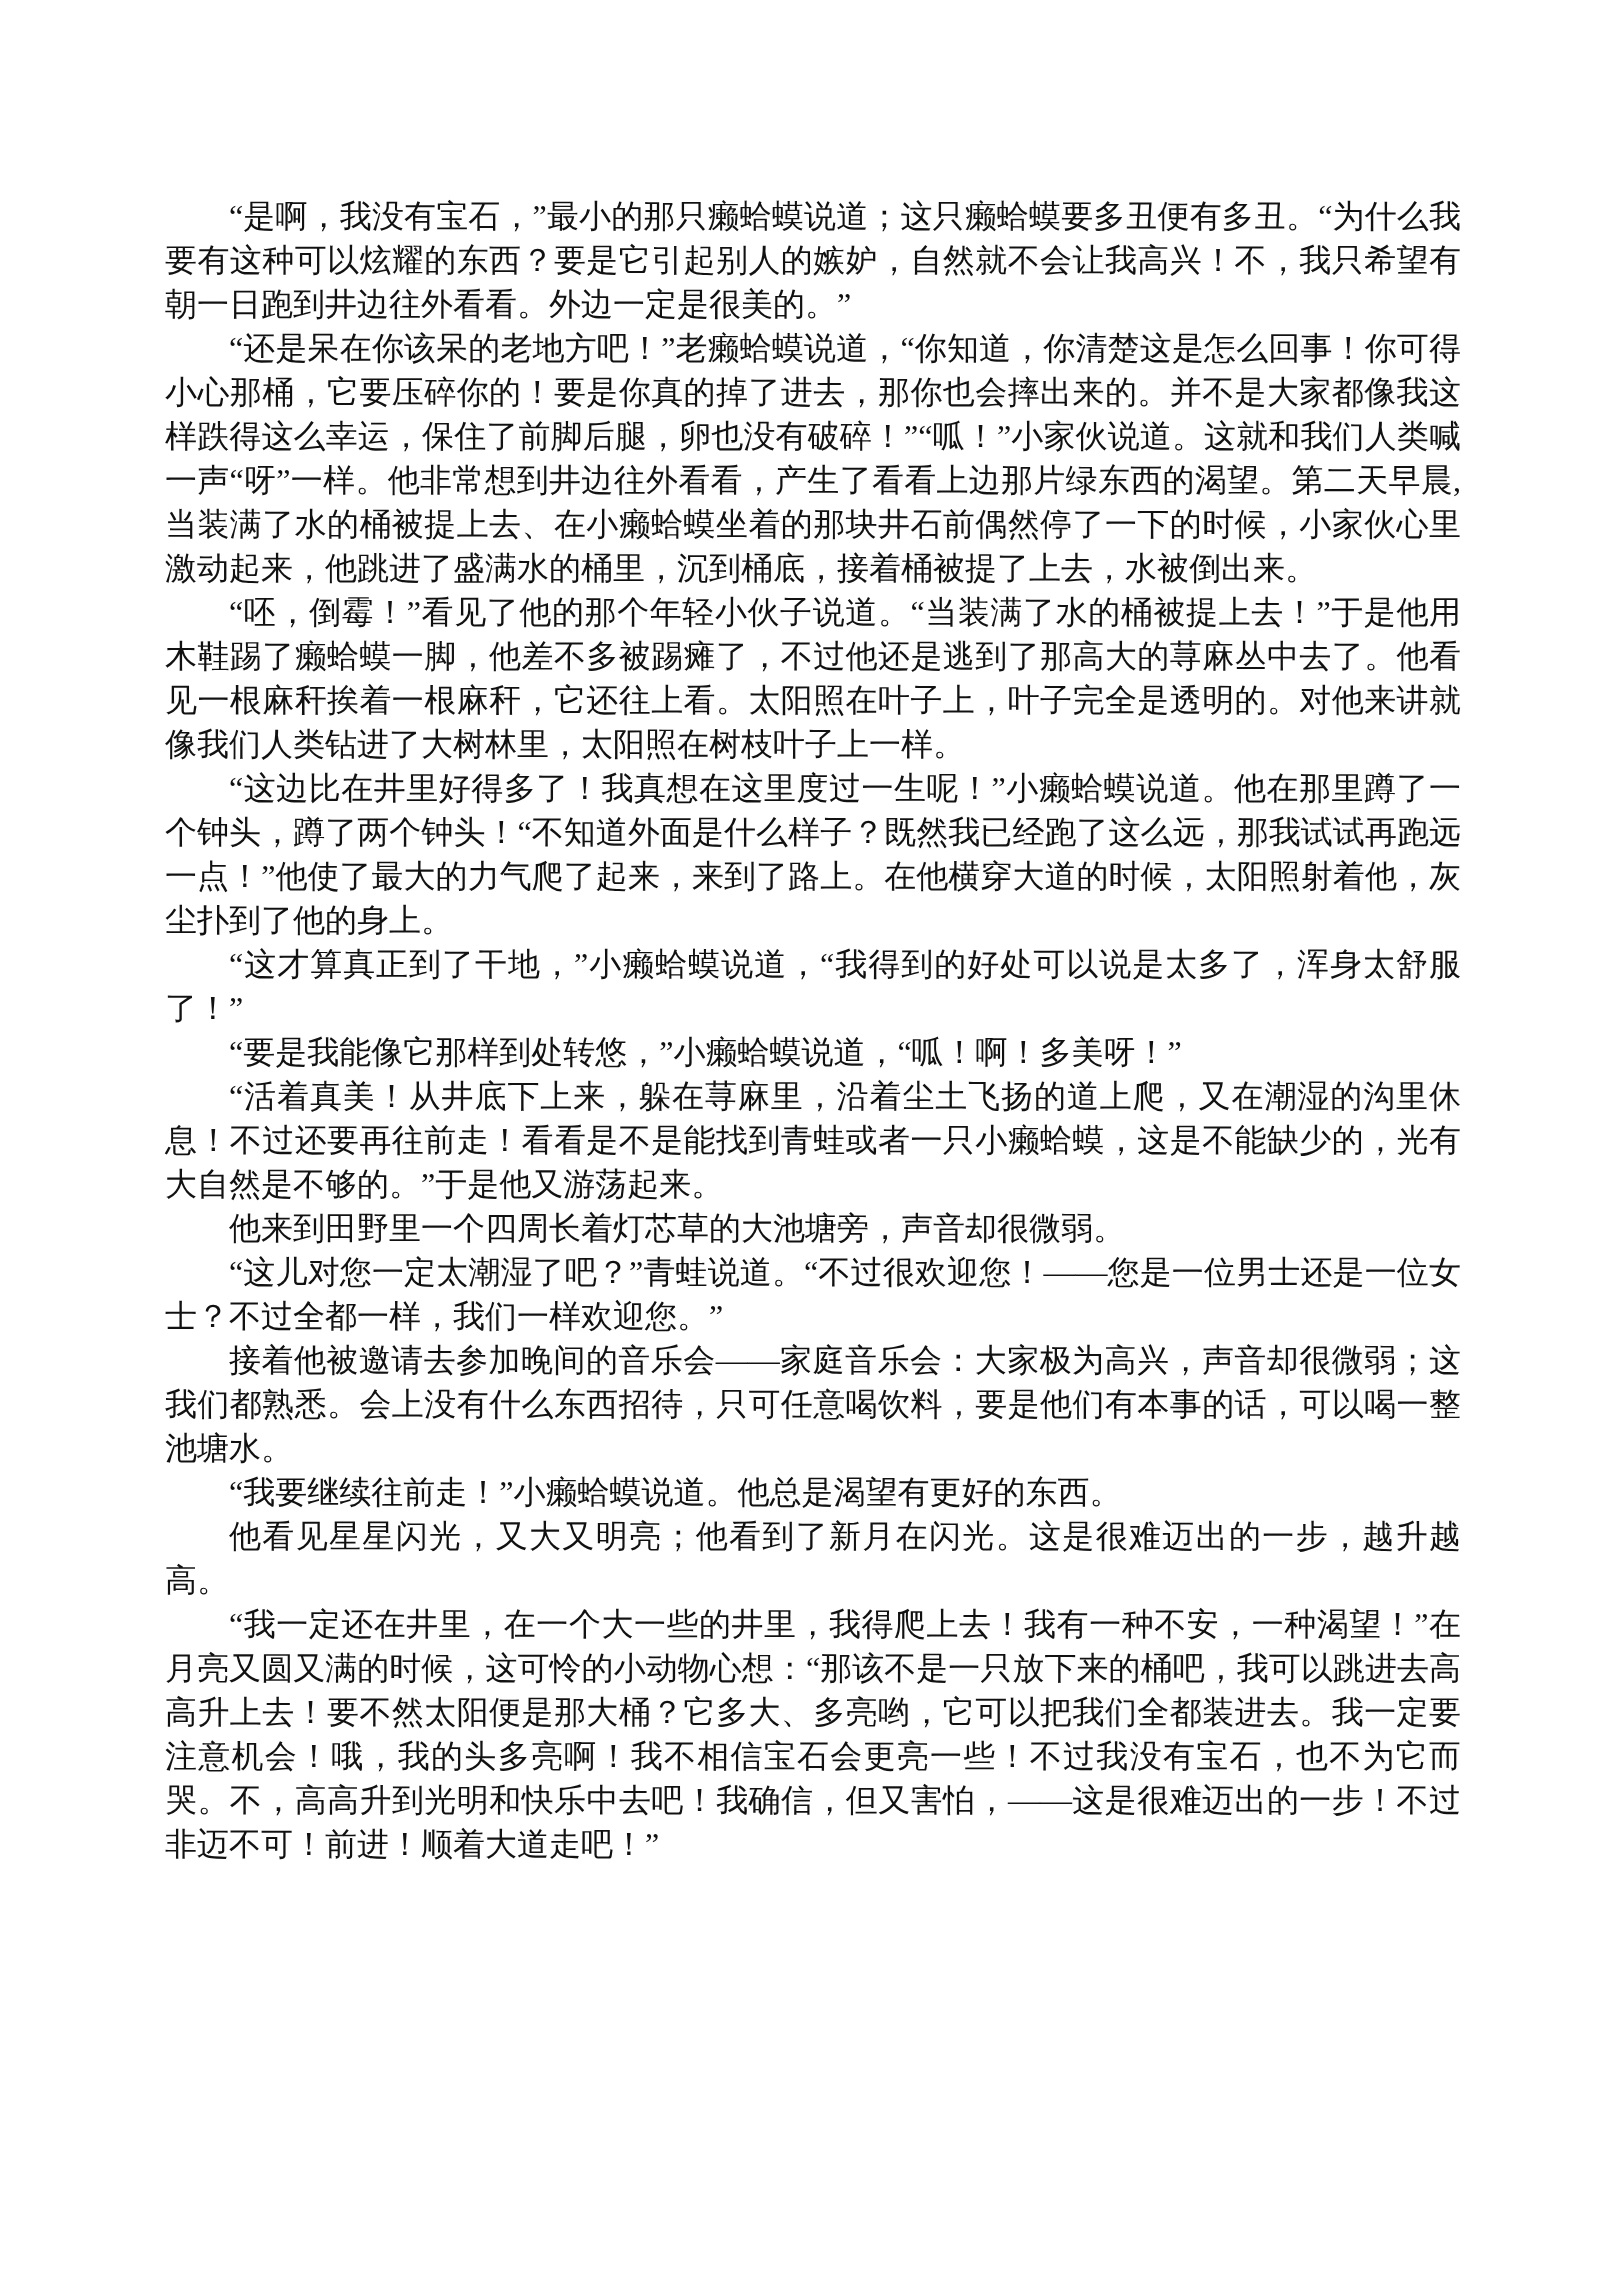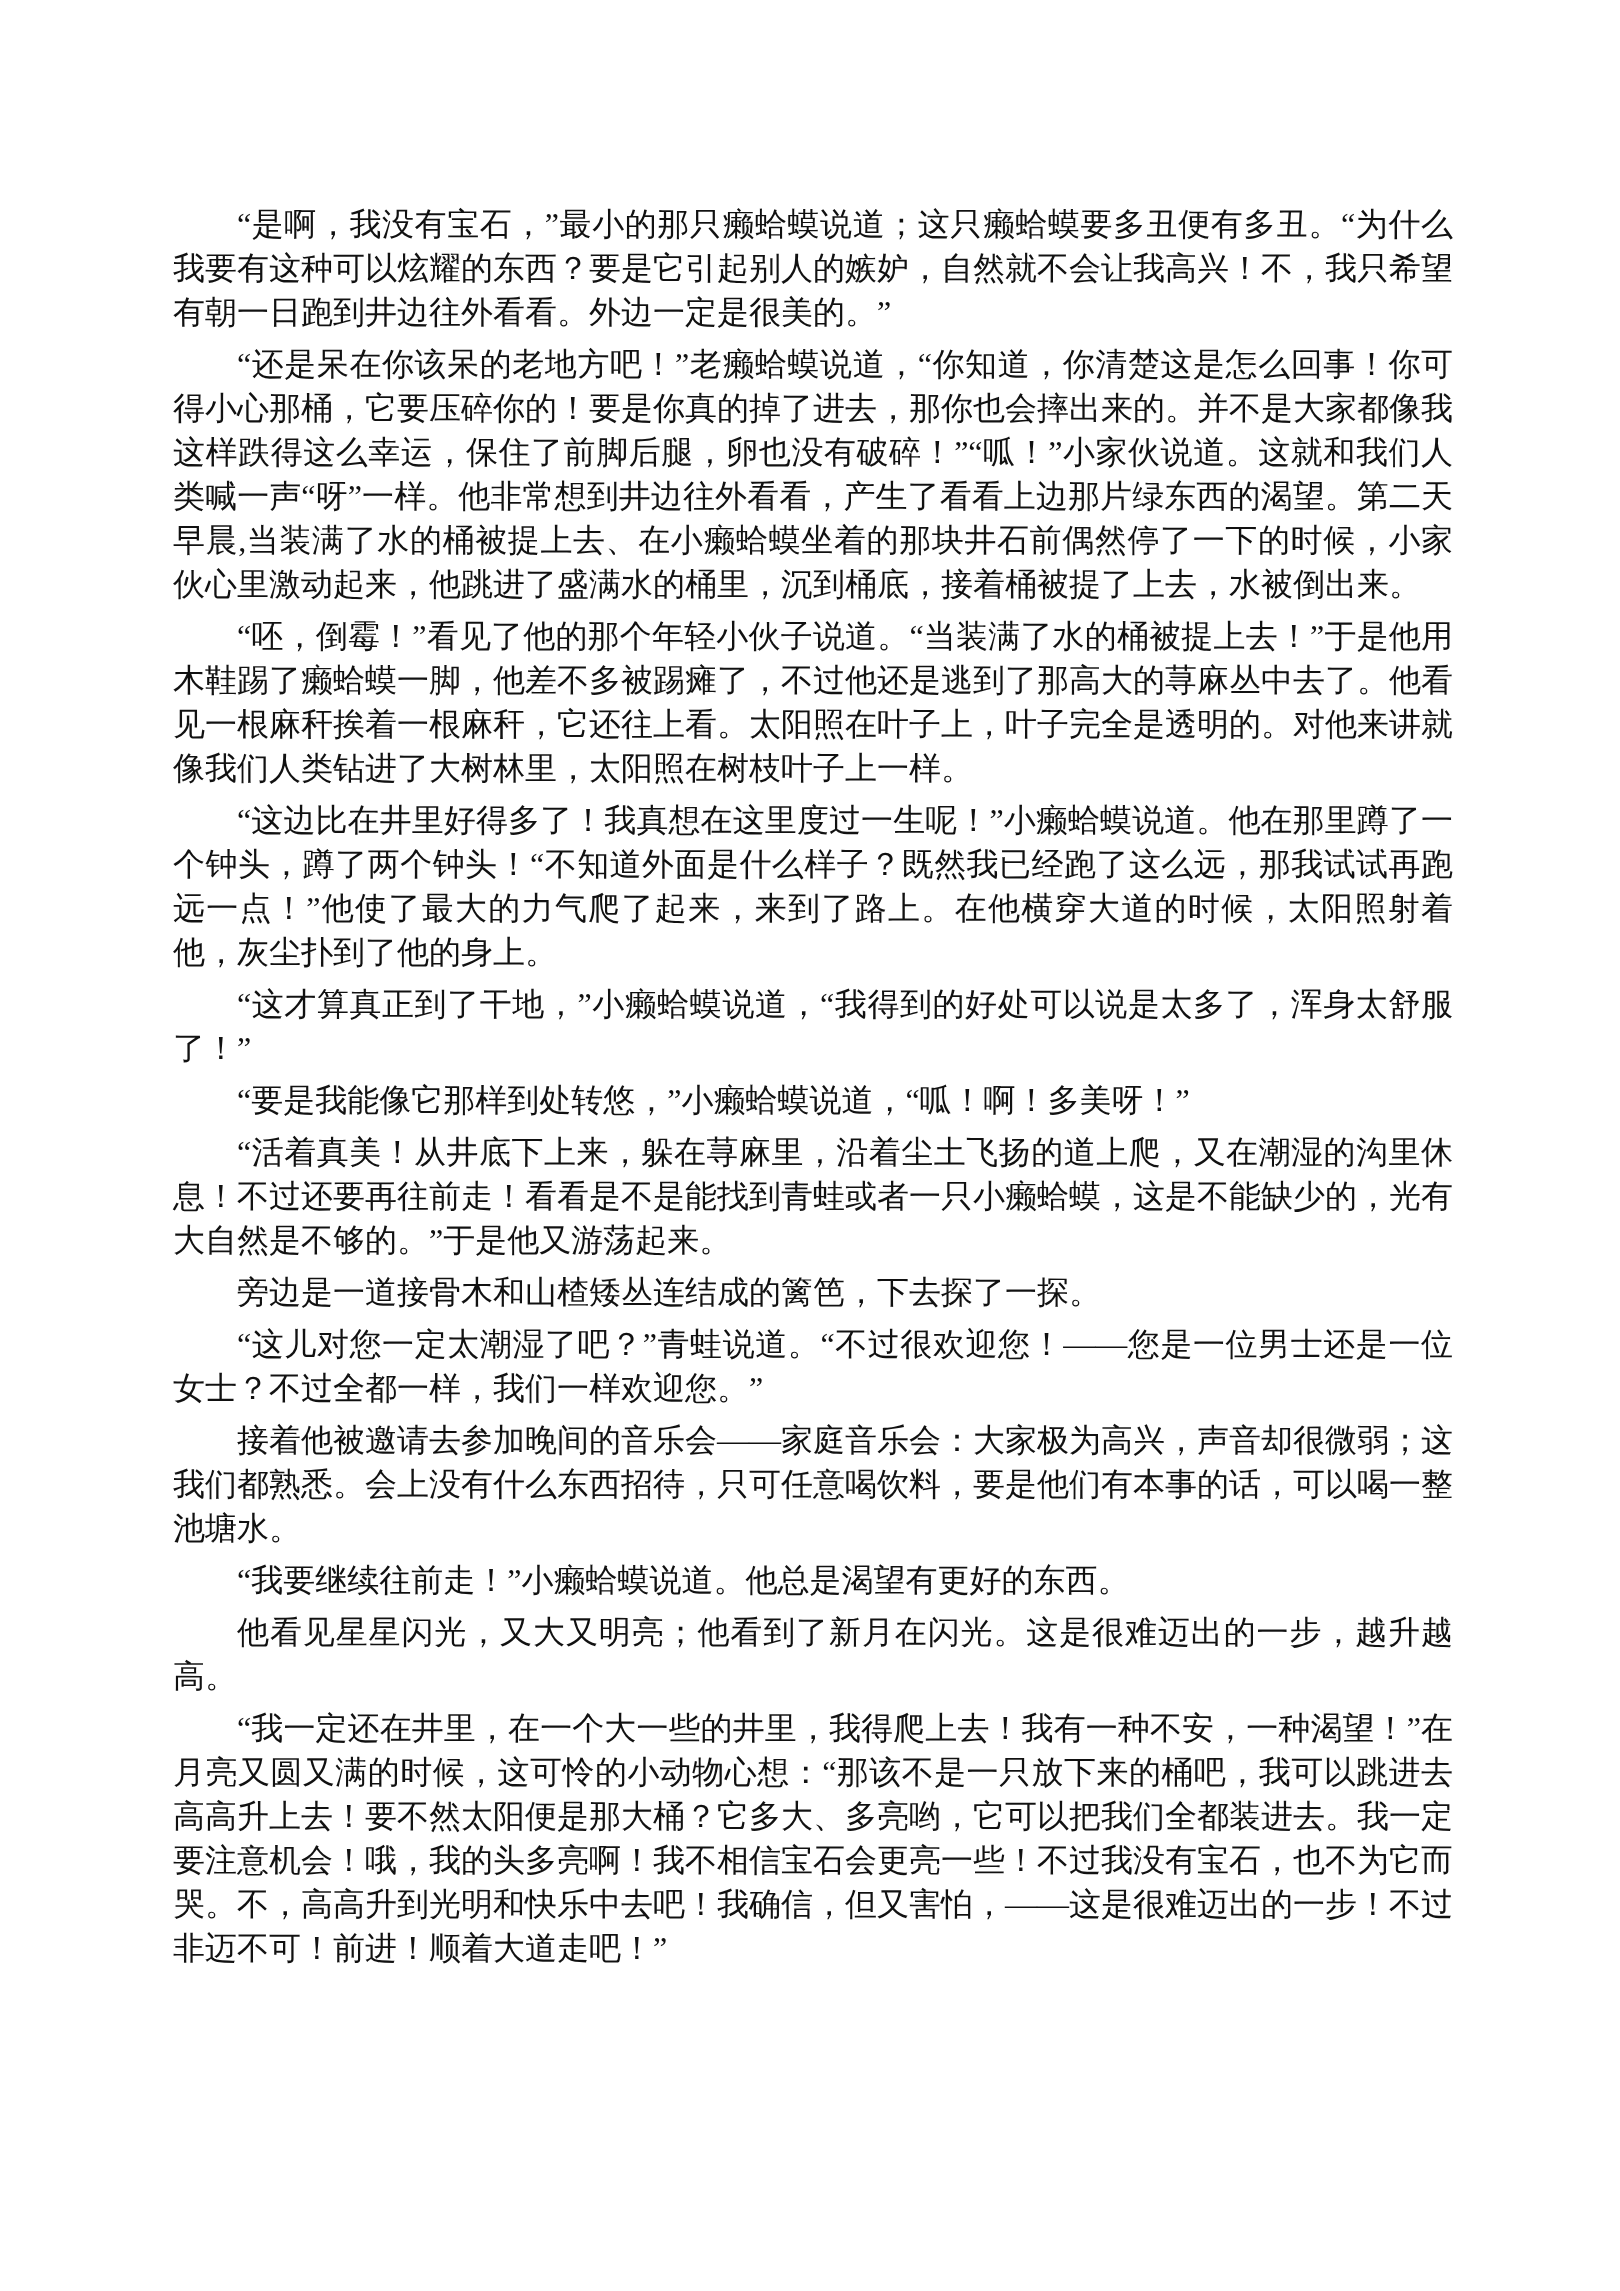--- a/index.html
+++ b/index.html
@@ -20,38 +20,38 @@
       top: 194px;
       width: 1296px;
       font-family: "Liberation Serif", "DejaVu Serif", serif;
       font-size: 32px;
       line-height: 44px;
       color: #111111;
       text-align: justify;
       text-justify: inter-ideograph;
     }
     .para {
-      margin: 8px;
+      margin: 0;
       padding: 0;
       text-indent: 2em;
     }
   </style>
 </head>
 <body>
 
 <div class="page">
   <div class="text-block">
       <p class="para">“是啊，我没有宝石，”最小的那只癞蛤蟆说道；这只癞蛤蟆要多丑便有多丑。“为什么我要有这种可以炫耀的东西？要是它引起别人的嫉妒，自然就不会让我高兴！不，我只希望有朝一日跑到井边往外看看。外边一定是很美的。”</p>
       <p class="para">“还是呆在你该呆的老地方吧！”老癞蛤蟆说道，“你知道，你清楚这是怎么回事！你可得小心那桶，它要压碎你的！要是你真的掉了进去，那你也会摔出来的。并不是大家都像我这样跌得这么幸运，保住了前脚后腿，卵也没有破碎！”“呱！”小家伙说道。这就和我们人类喊一声“呀”一样。他非常想到井边往外看看，产生了看看上边那片绿东西的渴望。第二天早晨,当装满了水的桶被提上去、在小癞蛤蟆坐着的那块井石前偶然停了一下的时候，小家伙心里激动起来，他跳进了盛满水的桶里，沉到桶底，接着桶被提了上去，水被倒出来。</p>
       <p class="para">“呸，倒霉！”看见了他的那个年轻小伙子说道。“当装满了水的桶被提上去！”于是他用木鞋踢了癞蛤蟆一脚，他差不多被踢瘫了，不过他还是逃到了那高大的荨麻丛中去了。他看见一根麻秆挨着一根麻秆，它还往上看。太阳照在叶子上，叶子完全是透明的。对他来讲就像我们人类钻进了大树林里，太阳照在树枝叶子上一样。</p>
       <p class="para">“这边比在井里好得多了！我真想在这里度过一生呢！”小癞蛤蟆说道。他在那里蹲了一个钟头，蹲了两个钟头！“不知道外面是什么样子？既然我已经跑了这么远，那我试试再跑远一点！”他使了最大的力气爬了起来，来到了路上。在他横穿大道的时候，太阳照射着他，灰尘扑到了他的身上。</p>
       <p class="para">“这才算真正到了干地，”小癞蛤蟆说道，“我得到的好处可以说是太多了，浑身太舒服了！”</p>
       <p class="para">“要是我能像它那样到处转悠，”小癞蛤蟆说道，“呱！啊！多美呀！”</p>
       <p class="para">“活着真美！从井底下上来，躲在荨麻里，沿着尘土飞扬的道上爬，又在潮湿的沟里休息！不过还要再往前走！看看是不是能找到青蛙或者一只小癞蛤蟆，这是不能缺少的，光有大自然是不够的。”于是他又游荡起来。</p>
-      <p class="para">旁边是一道接骨木和山楂矮丛连结成的篱笆，下去探了一探。</p>
+      <p class="para">他来到田野里一个四周长着灯芯草的大池塘旁，声音却很微弱。</p>
       <p class="para">“这儿对您一定太潮湿了吧？”青蛙说道。“不过很欢迎您！——您是一位男士还是一位女士？不过全都一样，我们一样欢迎您。”</p>
       <p class="para">接着他被邀请去参加晚间的音乐会——家庭音乐会：大家极为高兴，声音却很微弱；这我们都熟悉。会上没有什么东西招待，只可任意喝饮料，要是他们有本事的话，可以喝一整池塘水。</p>
       <p class="para">“我要继续往前走！”小癞蛤蟆说道。他总是渴望有更好的东西。</p>
       <p class="para">他看见星星闪光，又大又明亮；他看到了新月在闪光。这是很难迈出的一步，越升越高。</p>
       <p class="para">“我一定还在井里，在一个大一些的井里，我得爬上去！我有一种不安，一种渴望！”在月亮又圆又满的时候，这可怜的小动物心想：“那该不是一只放下来的桶吧，我可以跳进去高高升上去！要不然太阳便是那大桶？它多大、多亮哟，它可以把我们全都装进去。我一定要注意机会！哦，我的头多亮啊！我不相信宝石会更亮一些！不过我没有宝石，也不为它而哭。不，高高升到光明和快乐中去吧！我确信，但又害怕，——这是很难迈出的一步！不过非迈不可！前进！顺着大道走吧！”</p>
     </div>
 </div>
 
 
 </body></html>

